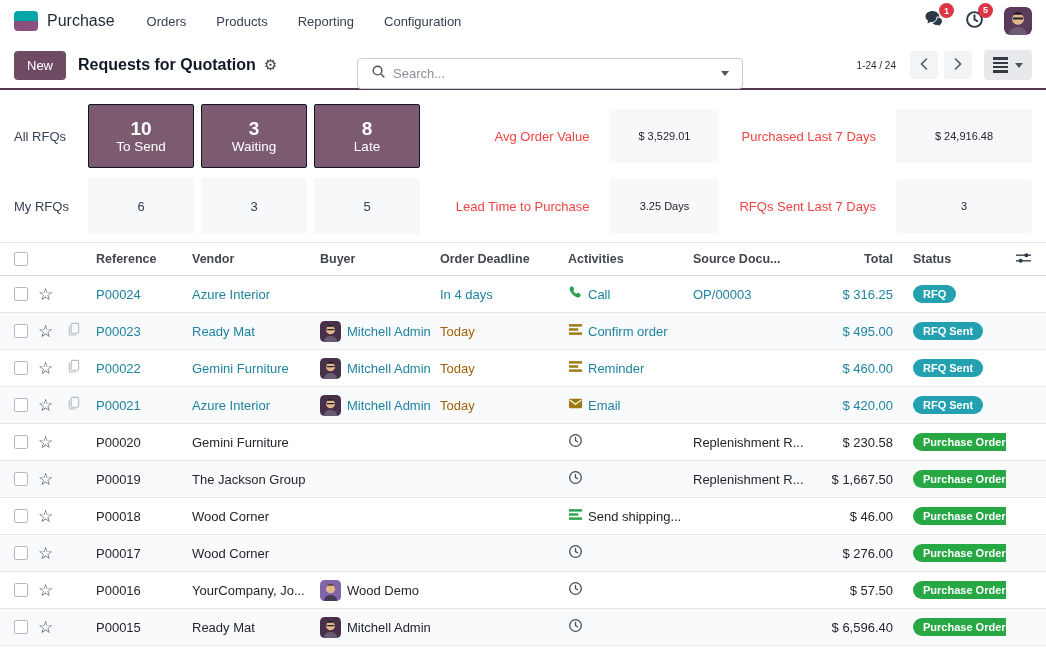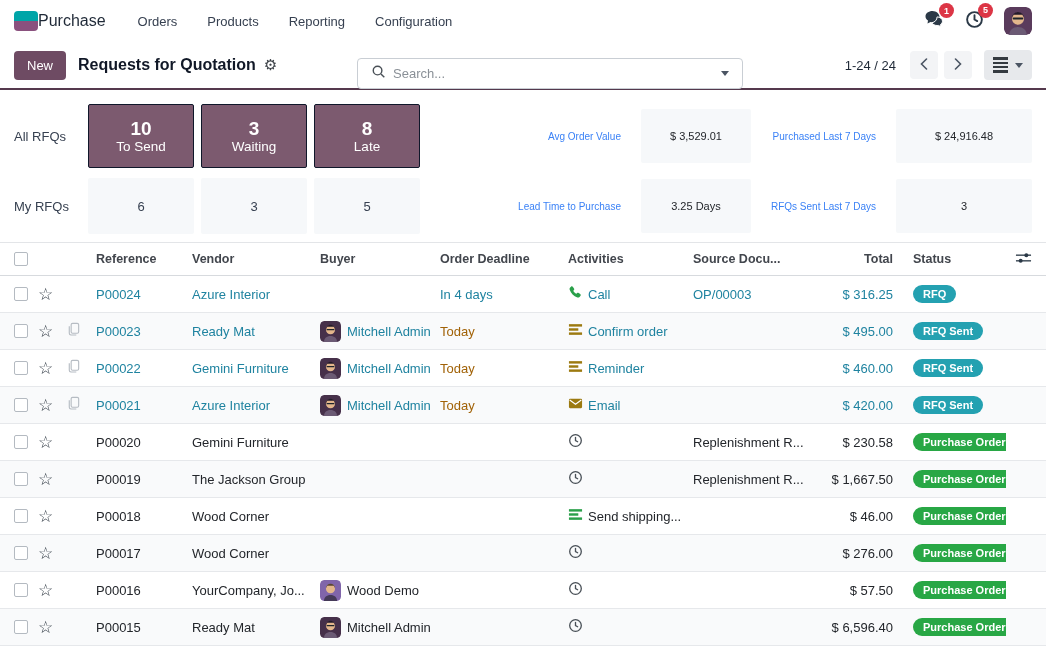--- a/index.html
+++ b/index.html
@@ -3,42 +3,42 @@
 <meta charset="utf-8">
 <style>
   * { margin:0; padding:0; box-sizing:border-box; }
   html,body { width:1046px; height:654px; background:#fff; overflow:hidden;
     font-family:"Liberation Sans", sans-serif; color:#23262b; }
 
   
   .navbar { height:42px; display:flex; align-items:center; padding:0 14px; background:#fff; }
   .app-logo { width:24px; height:20px; border-radius:4px;
     background:linear-gradient(#00a5a8 0 50%, #8a517e 50% 100%); }
-  .app-name { font-size:16px; color:#1f2937; }
+  .app-name { margin-left:9px; font-size:16px; color:#1f2937; }
   .nav-menus { display:flex; gap:30px; margin-left:32px; font-size:13px; color:#374151; }
   .nav-menus span { cursor:pointer; }
   .nav-right { margin-left:auto; display:flex; align-items:center; gap:20px; }
   .icon-wrap { position:relative; display:flex; align-items:center; }
   .nbadge { position:absolute; top:-7px; right:-9px; min-width:15px; height:15px; border-radius:8px;
     color:#fff; font-size:9px; font-weight:bold; display:flex; align-items:center; justify-content:center; padding:0 3px; }
   .nav-avatar { width:28px; height:28px; border-radius:6px; overflow:hidden; }
 
   
   .controlbar { height:46px; display:flex; align-items:center; padding:0 14px; position:relative; background:#fff; }
   .btn-new { border:none; color:#fff; font-size:13px; font-weight:500; padding:7px 13px; border-radius:4px; cursor:pointer; font-family:inherit; }
   .view-title { margin-left:12px; font-size:16px; font-weight:600; color:#111827; }
   .gear { margin-left:8px; font-size:15px; color:#3d4248; cursor:pointer; }
   .searchbox { position:absolute; left:357px; top:16px; width:386px; height:31px; border:1px solid #c9ced4;
     border-radius:4px; background:#fff; display:flex; align-items:center; padding:0 13px; }
   .searchbox input { border:none; outline:none; flex:1; font-size:13px; margin-left:7px; font-family:inherit; color:#23262b; }
   .searchbox input::placeholder { color:#8a9097; }
   .caret { width:0; height:0; border-left:4px solid transparent; border-right:4px solid transparent;
     border-top:5px solid #4b5563; }
   .cb-right { margin-left:auto; display:flex; align-items:center; gap:6px; }
-  .pager-text { font-size:13px; color:#1f2937; margin-right:8px; }
+  .pager-text { font-size:10px; color:#1f2937; margin-right:8px; }
   .pg-btn { width:28px; height:28px; border:none; background:#f3f4f6; border-radius:4px; display:flex;
     align-items:center; justify-content:center; cursor:pointer; }
   .view-switch { margin-left:6px; height:30px; padding:0 9px; background:#e7e9ec; border:none; border-radius:4px;
     display:flex; align-items:center; gap:7px; cursor:pointer; }
   .vs-bars { display:flex; flex-direction:column; gap:2px; }
   .vs-bars i { display:block; width:15px; height:2.4px; background:#343a40; }
 
   .hr-dark { height:2px; background:#55394d; }
 
   
@@ -48,21 +48,21 @@
   .rfq-labels .l2 { height:56px; margin-top:10px; display:flex; align-items:center; }
   .stat-col { width:106px; margin-right:7px; display:flex; flex-direction:column; }
   .stat-top { height:64px; border-radius:2px; color:#fff; text-align:center; display:flex; flex-direction:column;
     justify-content:center; cursor:pointer; border:1px solid #0f172a; }
   .stat-top .num { font-size:19px; font-weight:bold; line-height:1.15; }
   .stat-top .lab { font-size:13.5px; }
   .stat-my { height:56px; margin-top:10px; background:#f6f8fa; border-radius:2px; display:flex;
     align-items:center; justify-content:center; font-size:13px; color:#374151; cursor:pointer; }
   .kpis { margin-left:auto; display:grid; grid-template-columns:auto 110px auto 136px;
     grid-template-rows:64px 56px; row-gap:10px; column-gap:20px; align-items:center; }
-  .kpi-label { font-size:10px; color:#3b82f6; text-align:right; }
+  .kpi-label { font-size:13px; color:#ef4444; text-align:right; }
   .kpi-value { height:54px; background:#f6f8fa; border-radius:2px; display:flex; align-items:center;
     justify-content:center; font-size:11px; color:#23262b; }
 
   
   table { width:1046px; border-collapse:collapse; font-size:13px; table-layout:fixed; }
   thead th { height:33px; font-size:12.5px; font-weight:700; color:#42464d; text-align:left;
     border-top:1px solid #e3e5e8; border-bottom:1px solid #d7dade; background:#fff; padding:0; }
   tbody td { height:37px; border-bottom:1px solid #e6e8eb; padding:0; white-space:nowrap; overflow:hidden; }
   tbody tr:nth-child(even) { background:#f9fafb; }
   .cb-cell { padding-left:14px !important; }

